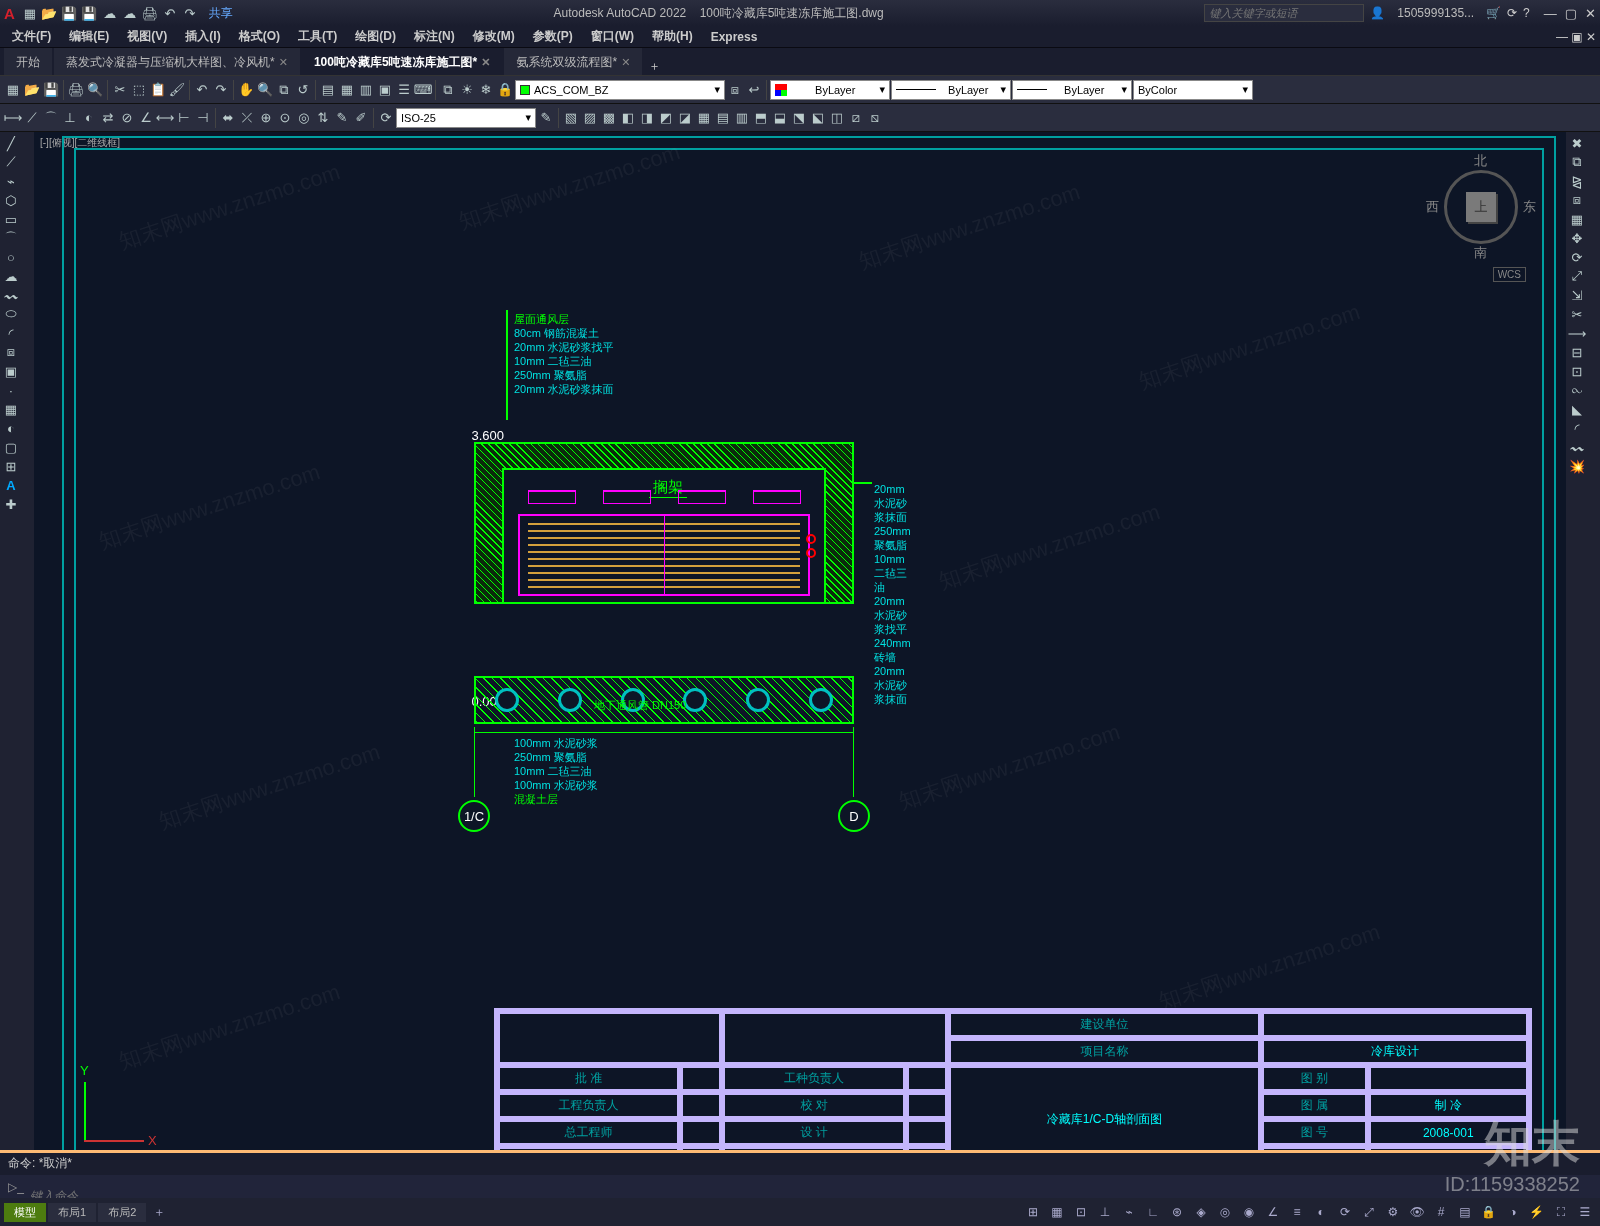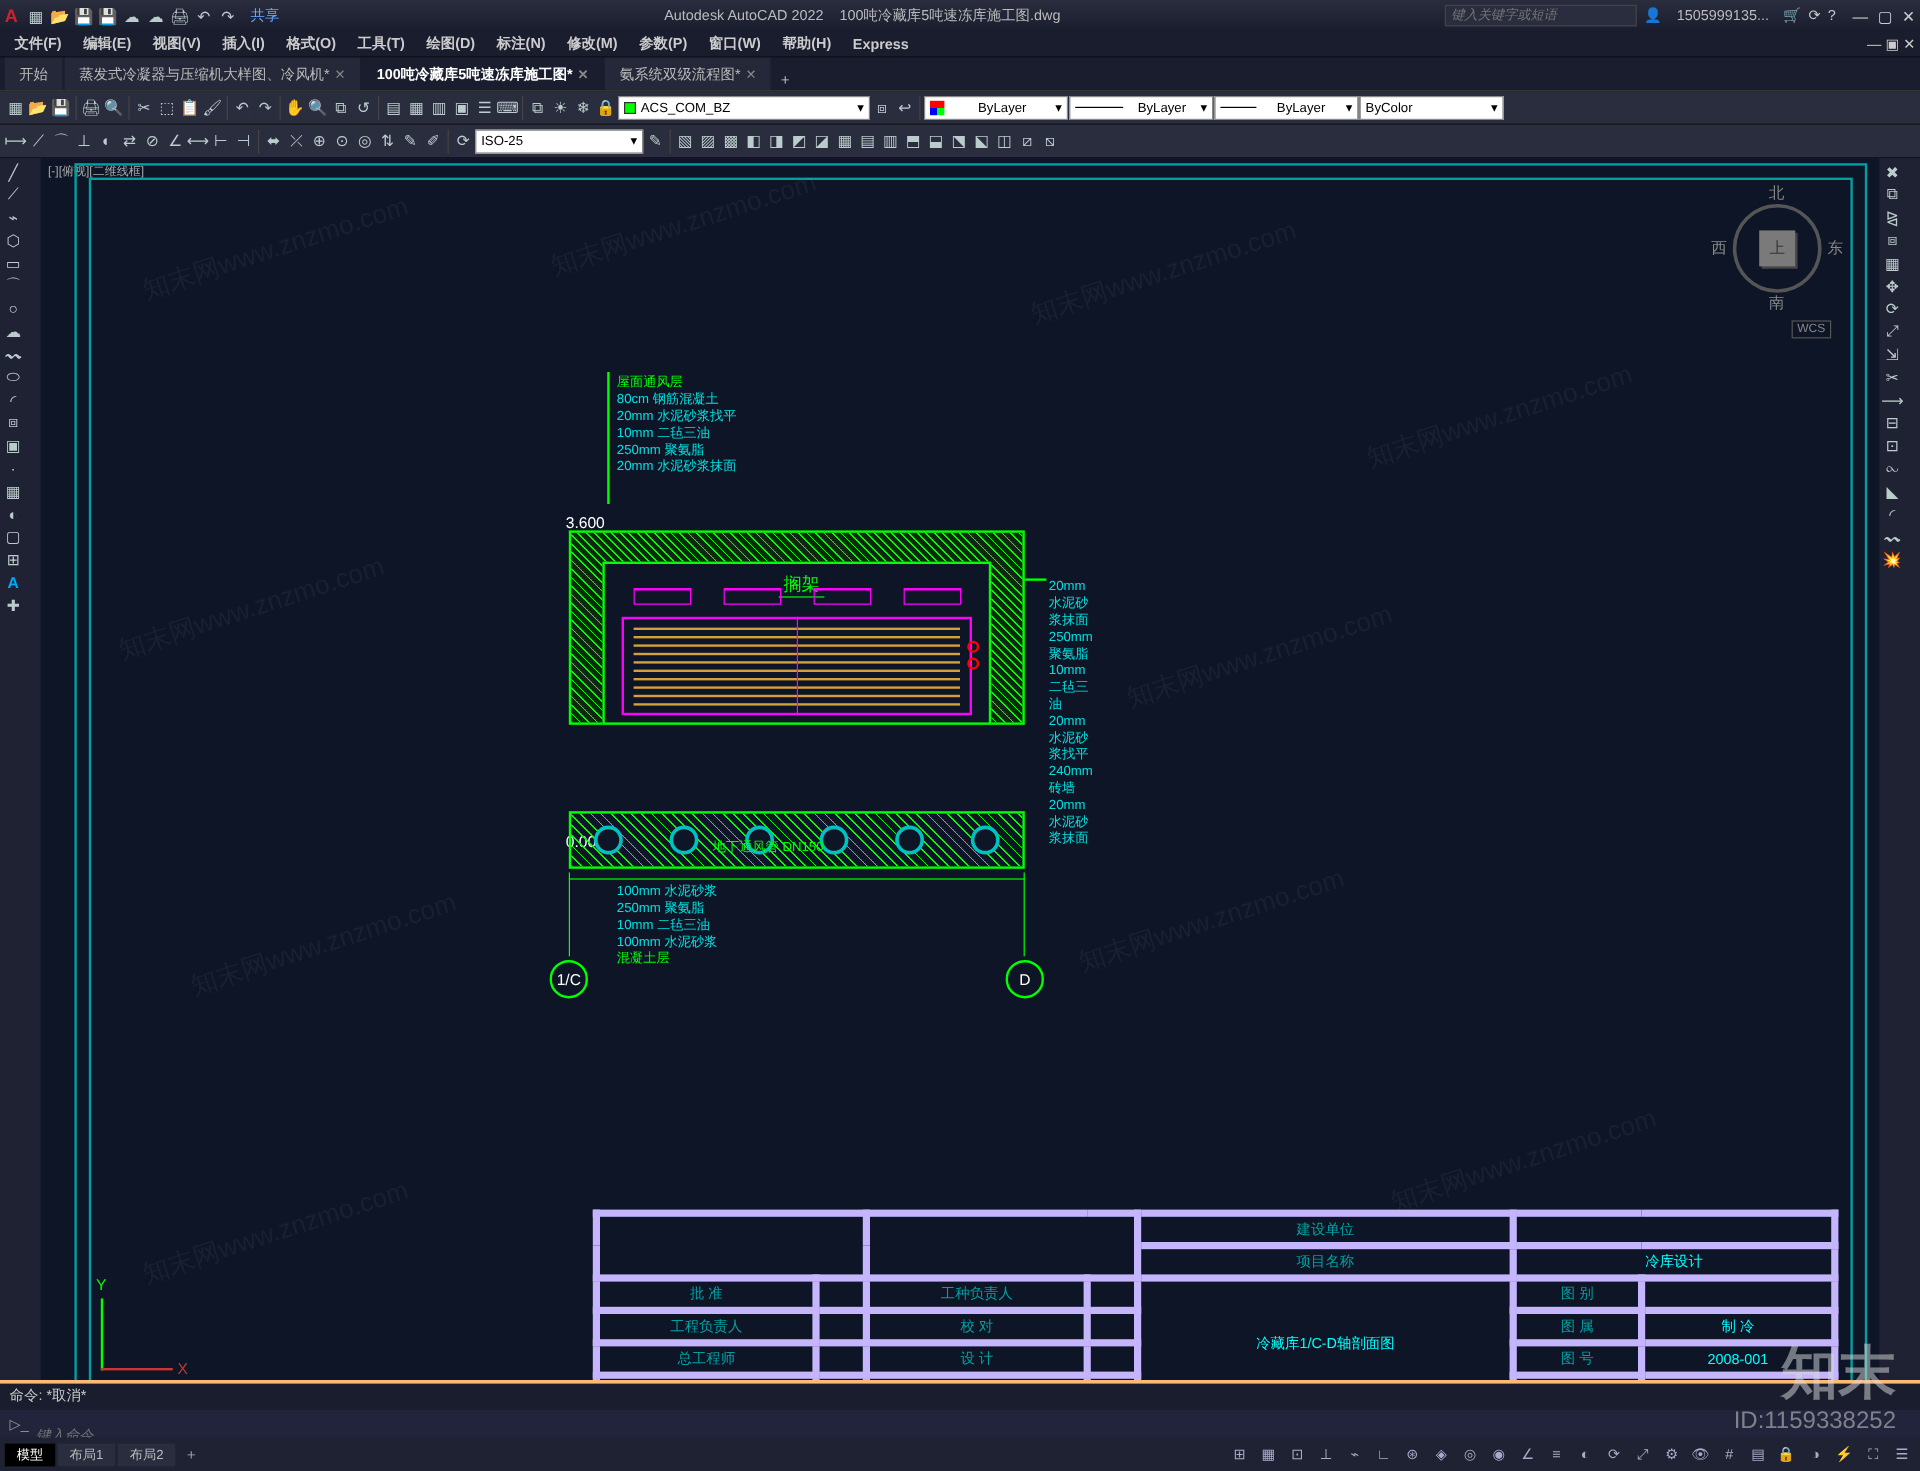--- a/index.html
+++ b/index.html
@@ -89,21 +89,21 @@
 .titleblock .cyan2 { color: #0ff; }
 
 .cmdline { position: absolute; left: 0; right: 0; bottom: 28px; height: 48px; background: #1a1d2e; border-top: 3px solid #fdba74; }
 .cmdline .hist { height: 22px; padding: 2px 8px; color: #ccc; font-size: 12px; }
 .cmdline .input { height: 24px; display: flex; align-items: center; background: #21243a; padding: 0 8px; gap: 6px; }
 .cmdline .input .prompt { color: #999; }
 .cmdline .input input { flex: 1; background: transparent; border: none; color: #ccc; font-style: italic; font-size: 12px; outline: none; margin-top: 17px; }
 
 .statusbar { position: absolute; left: 0; right: 0; bottom: 0; height: 28px; background: #1f2232; display: flex; align-items: center; padding: 0 4px; gap: 2px; }
 .statusbar .tab { padding: 2px 10px; background: #2a2d3e; color: #bbb; font-size: 11px; cursor: pointer; }
-.statusbar .tab.active { background: #000000; color: #fff; }
+.statusbar .tab.active { background: #4d7c0f; color: #fff; }
 .statusbar .spacer { flex: 1; }
 .statusbar .ico { width: 22px; height: 22px; display: inline-flex; align-items: center; justify-content: center; color: #aac; cursor: pointer; }
 
 .watermark { position: absolute; color: rgba(180,180,180,0.07); font-size: 22px; transform: rotate(-18deg); pointer-events: none; }
 .bigmark { position: absolute; right: 20px; bottom: 50px; color: rgba(220,220,220,0.5); font-size: 48px; font-weight: bold; pointer-events: none; }
 .idmark { position: absolute; right: 20px; bottom: 30px; color: rgba(220,220,220,0.5); font-size: 20px; pointer-events: none; }
 </style>
 </head>
 <body>
 

